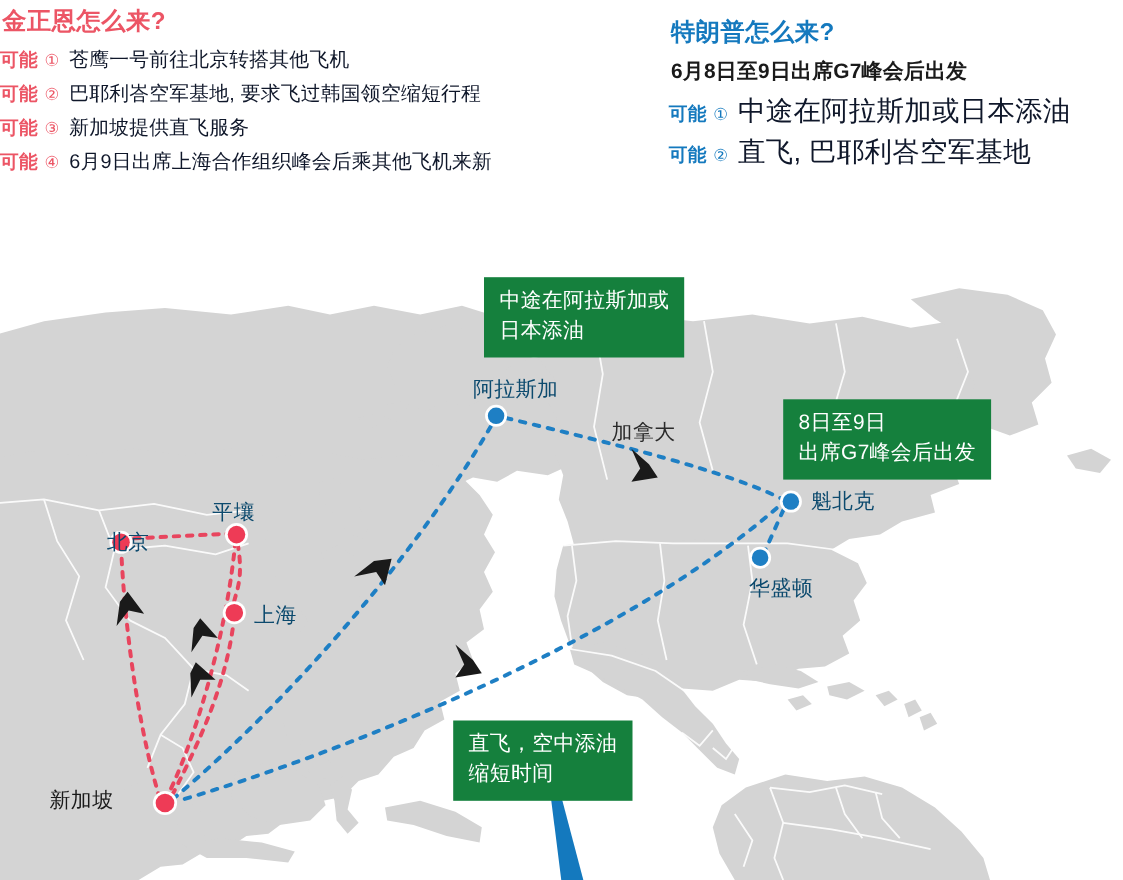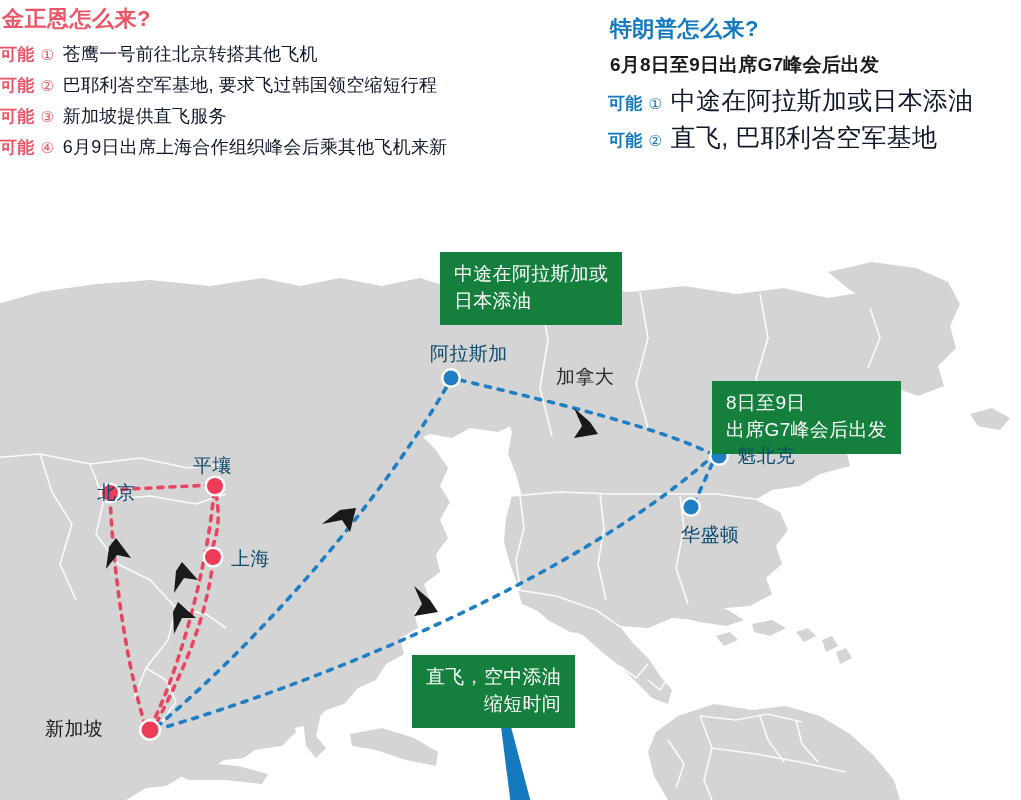--- a/index.html
+++ b/index.html
@@ -308,37 +308,37 @@
         <circle cx="150" cy="502" r="11" fill="#ffffff"></circle>
         <circle cx="150" cy="502" r="8.5" fill="#EE3B56"></circle>
       </g>
     </svg>
 
     <div class="callout" id="callout-refuel" style="left:440px; top:24px;">
       <div>中途在阿拉斯加或</div>
       <div>日本添油</div>
     </div>
 
-    <div class="callout" id="callout-g7" style="left:712px; top:135px;margin-top:18px;">
+    <div class="callout" id="callout-g7" style="left:712px; top:135px;">
       <div>8日至9日</div>
       <div>出席G7峰会后出发</div>
     </div>
 
-    <div class="callout" id="callout-direct" style="left:412px; top:427px;text-align:right;">
+    <div class="callout" id="callout-direct" style="left:412px; top:427px;">
       <div>直飞，空中添油</div>
       <div>缩短时间</div>
     </div>
 
     <div class="city-label" style="left:430px; top:113px;">阿拉斯加</div>
     <div class="city-label" style="left:737px; top:215px;">魁北克</div>
     <div class="city-label" style="left:681px; top:294px;">华盛顿</div>
     <div class="city-label" style="left:97px; top:252px;">北京</div>
     <div class="city-label" style="left:193px; top:225px;">平壤</div>
     <div class="city-label" style="left:231px; top:318px;">上海</div>
 
-    <div class="region-label" style="left:556px; top:136px;">加拿大</div>
+    <div class="region-label" style="left:556px; top:152px;">加拿大</div>
 
     <div class="sg-label" style="left:45px; top:489px;">
       <div>新加坡</div>
     </div>
   </div>
 
 </div>
 
 </body></html>

